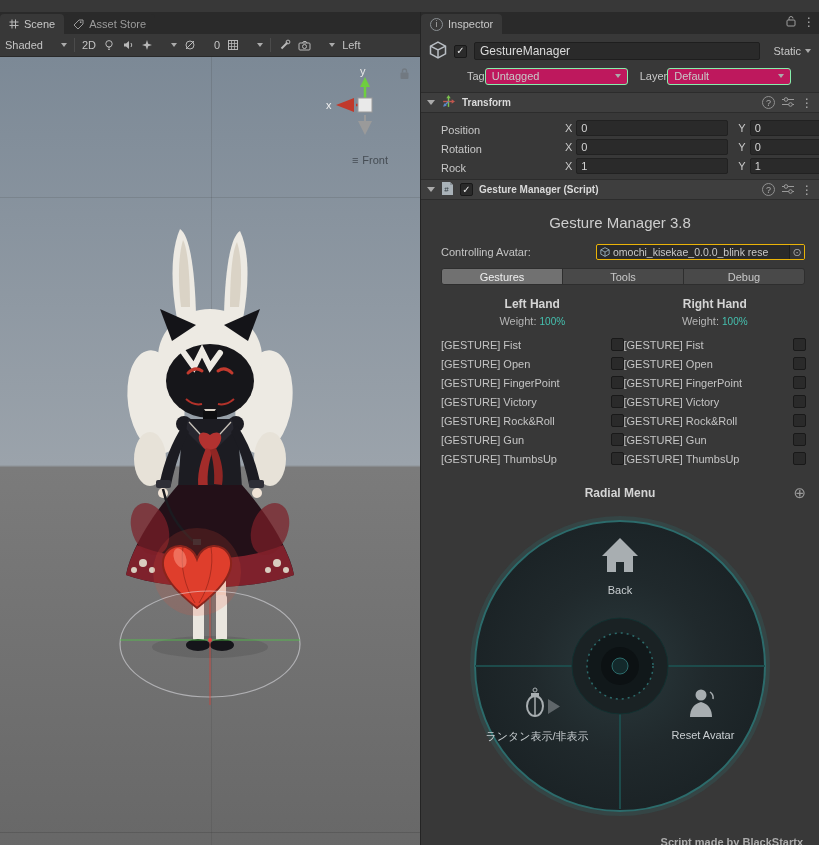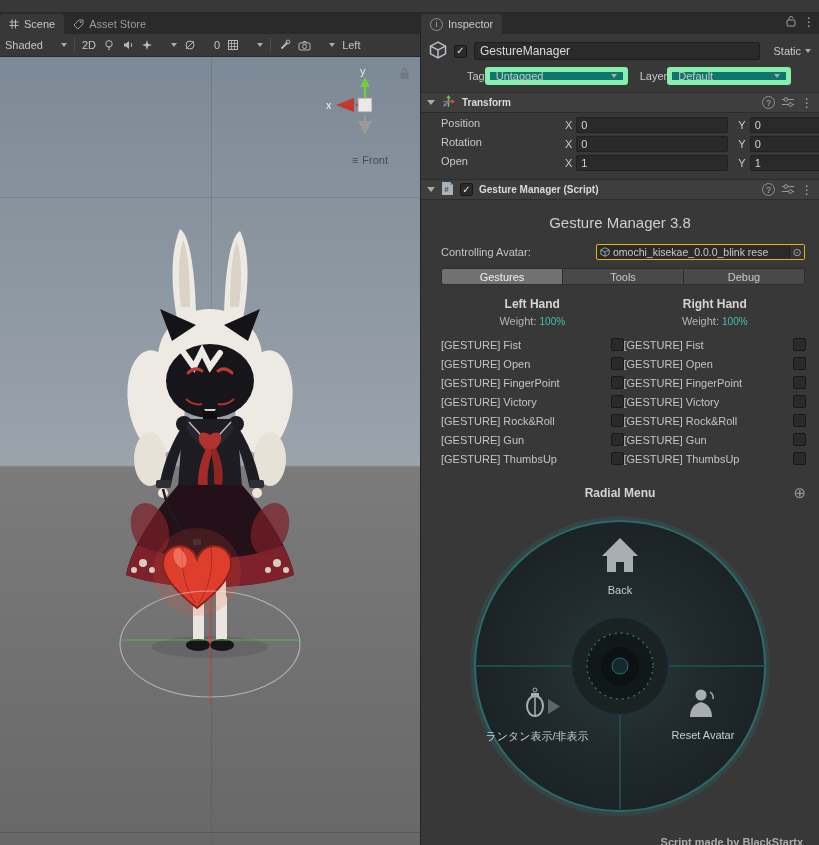--- a/index.html
+++ b/index.html
@@ -39,30 +39,30 @@
   .comp-header{height:21px;background:#3E3E3E;border-top:1px solid #2C2C2C;border-bottom:1px solid #2C2C2C;display:flex;align-items:center;gap:6px;padding:0 6px}
   .comp-title{font-weight:bold;color:#DADADA;font-size:10px}
   .hdr-spacer{flex:1}
   .foldout{width:0;height:0;border-left:4px solid transparent;border-right:4px solid transparent;border-top:5px solid #ABABAB;display:inline-block}
   .help-icon{width:13px;height:13px;border-radius:50%;border:1px solid #909090;color:#ABABAB;font-size:9px;display:inline-flex;align-items:center;justify-content:center}
   .kebab{color:#B4B4B4;font-size:12px;line-height:1}
   .checkbox{width:13px;height:13px;background:#2A2A2A;border:1px solid #191919;border-radius:2px;display:inline-flex;align-items:center;justify-content:center;flex:0 0 auto}
   .checkbox span{font-size:10px;color:#E8E8E8;line-height:1}
   .numfield{flex:1;height:16px;background:#2A2A2A;border:1px solid #212121;border-radius:2px;color:#D4D4D4;font-size:11px;padding:0 4px;font-family:inherit;min-width:0;outline:none}
   .textfield{height:18px;background:#2A2A2A;border:1px solid #1E1E1E;border-radius:2px;color:#DCDCDC;font-size:12px;padding:0 5px;font-family:inherit;outline:none}
-  .dropdown{height:17px;background:#0f766e;border:5px solid #86efac;border-radius:3px;display:flex;align-items:center;justify-content:space-between;padding:4px 6px;color:#C8C8C8}
+  .dropdown{height:17px;background:#be185d;border:1px solid #86efac;border-radius:3px;display:flex;align-items:center;justify-content:space-between;padding:4px 6px;color:#C8C8C8}
 
   
   #go-header{padding:6px 8px 6px 8px}
   .go-row1{display:flex;align-items:center;gap:7px;height:22px}
   .go-row2{display:flex;align-items:center;height:20px;margin-top:4px;padding-left:38px}
   .static-btn{display:flex;align-items:center;gap:4px;color:#C8C8C8;margin-left:6px}
 
   
-  .trow{display:flex;align-items:flex-start;height:19px;padding:0 11px 0 20px}
+  .trow{display:flex;align-items:flex-end;height:19px;padding:0 11px 0 20px}
   .tlabel{width:124px;color:#C8C8C8;flex:0 0 auto}
   .axes{display:flex;flex:1;align-items:center;gap:10px}
   .axis{display:flex;align-items:center;gap:4px;flex:1}
   .axlabel{color:#C8C8C8}
 
   
   .gm-title{margin-top:14px;text-align:center;font-size:15px;font-weight:normal;color:#CECECE;height:18px}
   .avatar-row{margin-top:12px;display:flex;align-items:center;padding:0 14px 0 20px;height:16px}
   .avatar-label{flex:0 0 155px;color:#C4C4C4}
   .objfield{flex:1;height:16px;background:#2A2A2A;border:1px solid #eab308;border-radius:2px;display:flex;align-items:center;overflow:hidden}
@@ -386,21 +386,21 @@
               <input class="numfield" readonly="" value="0" style="">
             </div>
           <div class="axis">
               <span class="axlabel">Y</span>
               <input class="numfield" readonly="" value="0" style="">
             </div>
 
         </div>
       </div>
       <div class="trow">
-        <span class="tlabel">Open</span>
+        <span class="tlabel">Rock</span>
         <div class="axes">
           <div class="axis">
               <span class="axlabel">X</span>
               <input class="numfield" readonly="" value="1" style="">
             </div>
           <div class="axis">
               <span class="axlabel">Y</span>
               <input class="numfield" readonly="" value="1" style="">
             </div>
 

